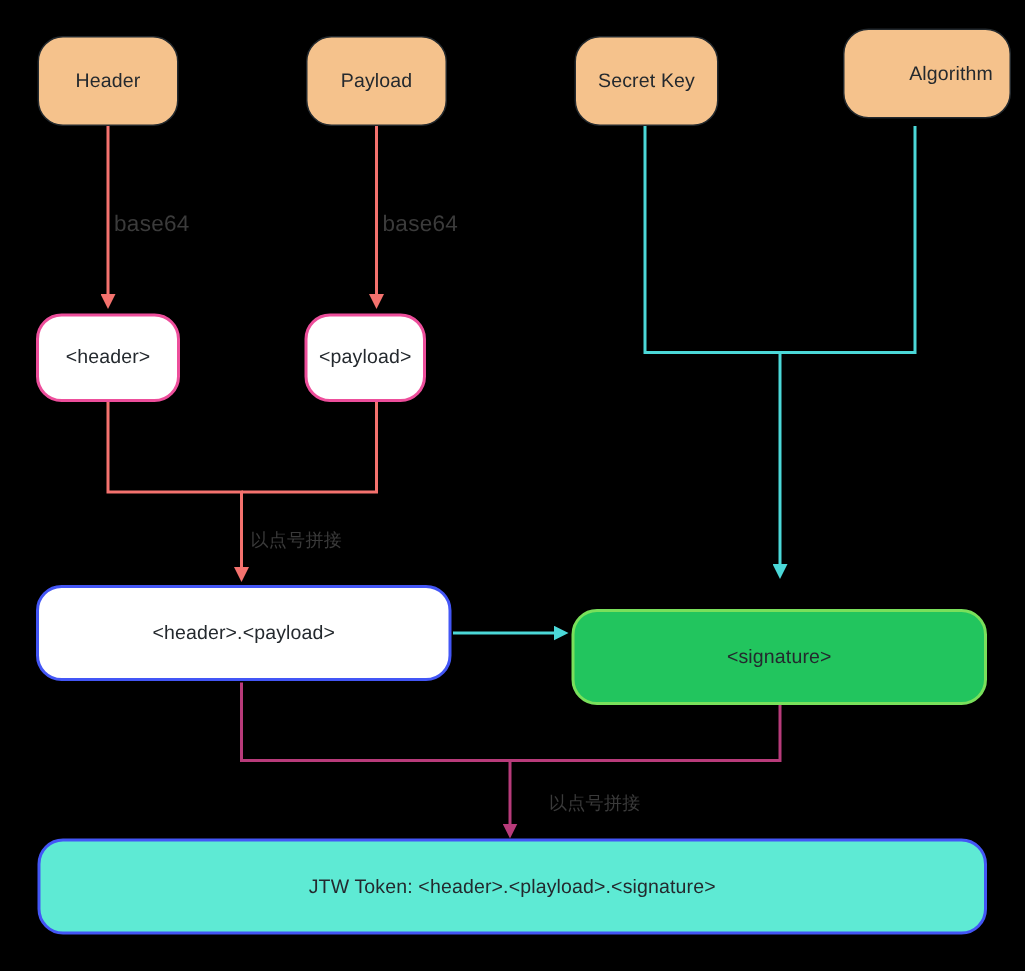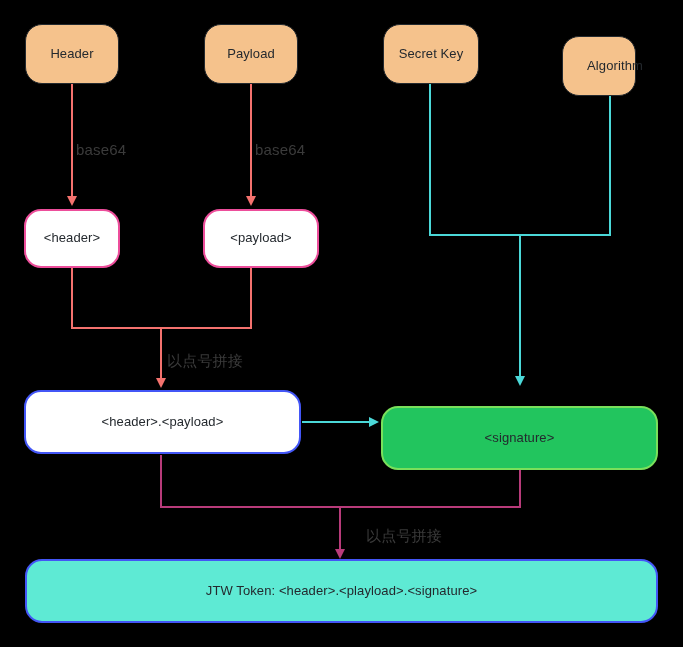--- a/index.html
+++ b/index.html
@@ -58,21 +58,21 @@
     border: 2.2px solid #4356F6;
   }
   .edge-label {
     position: absolute;
     font-size: 15px;
     color: #3b3b3b;
     white-space: nowrap;
     letter-spacing: 0.2px;
   }
   .edge-label.cjk {
-    font-size: 15px;
+    font-size: 12px;
     color: #3a3a3a;
   }
 </style>
 </head>
 <body>
 
 <div id="canvas">
 
   <svg class="edges" viewBox="0 0 683 647" xmlns="http://www.w3.org/2000/svg">
     <defs>
@@ -111,29 +111,29 @@
   </div>
 
   <div class="node node-source" style="left:204px; top:24px; width:94px; height:60px;">
     <span>Payload</span>
   </div>
 
   <div class="node node-source" style="left:383px; top:24px; width:96px; height:60px;">
     <span>Secret Key</span>
   </div>
 
-  <div class="node node-source" style="left:562px; top:36px; width:74px; height:60px;padding-left:32px;">
+  <div class="node node-source" style="left:562px; top:19px; width:112px; height:60px;padding-left:32px;">
     <span>Algorithm</span>
   </div>
 
   <div class="node node-b64" style="left:24px; top:209px; width:96px; height:59px;justify-content:center;">
     <span>&lt;header&gt;</span>
   </div>
 
-  <div class="node node-b64" style="left:203px; top:209px; width:116px; height:59px;">
+  <div class="node node-b64" style="left:203px; top:209px; width:81px; height:59px;">
     <span>&lt;payload&gt;</span>
   </div>
 
   <div class="node node-concat" style="left:24px; top:390px; width:277px; height:64px;">
     <span>&lt;header&gt;.&lt;payload&gt;</span>
   </div>
 
   <div class="node node-sig" style="left:381px; top:390px; width:277px; height:64px;">
     <span>&lt;signature&gt;</span>
   </div>

